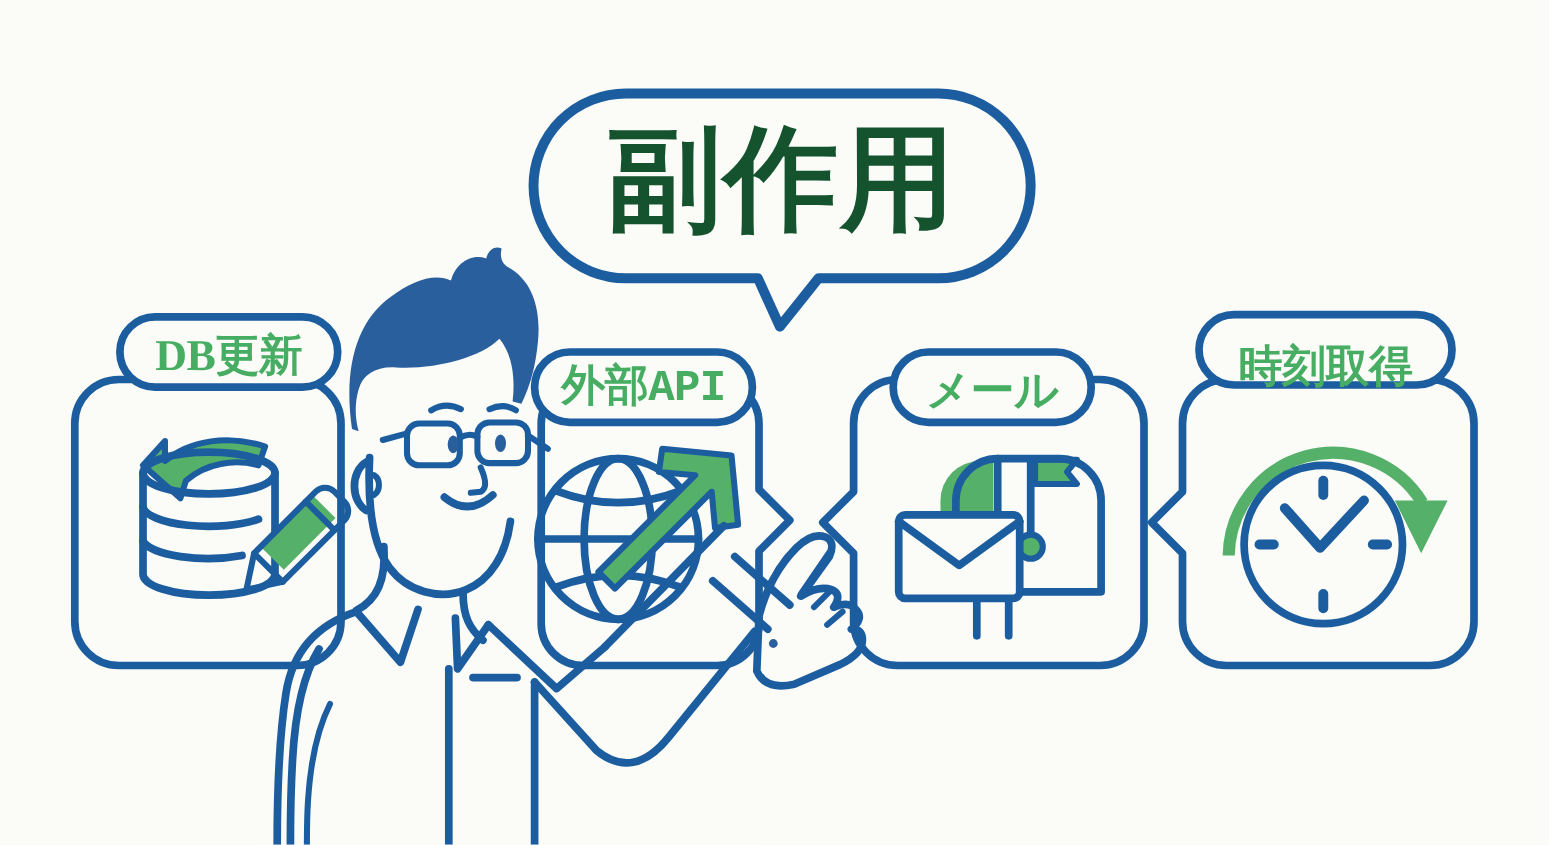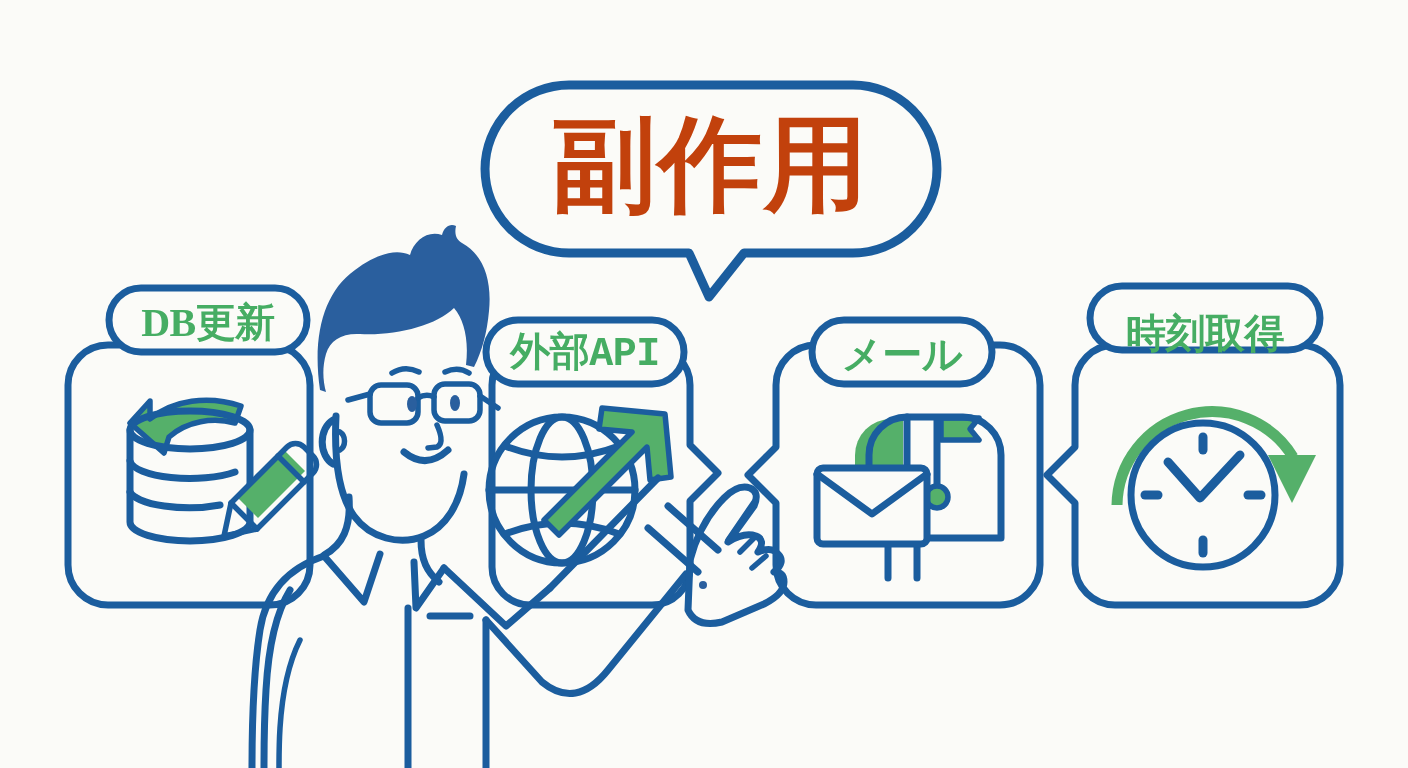--- a/index.html
+++ b/index.html
@@ -35,26 +35,27 @@
     position: absolute;
     color: #46ad63;
     font-weight: 700;
     white-space: nowrap;
     letter-spacing: -0.5px;
     line-height: 1;
   }
   .lbl-card { font-size: 40px; }
   #bubble-text {
     position: absolute;
-    color: #c2410c;
+    color: #14532d;
     font-weight: 700;
     font-size: 104px;
     line-height: 1;
     letter-spacing: 2px;
     white-space: nowrap;
+    font-family: Liberation Serif, serif;
   }
 </style>
 </head>
 <body>
 
 <div id="stage">
 
   <svg width="1408" height="768" viewBox="0 0 1408 768">
 
     <g>
@@ -220,19 +221,19 @@
     <rect class="card-fill ink" x="109" y="288" width="198" height="64" rx="32"></rect>
     <rect class="card-fill ink" x="486" y="320" width="198" height="64" rx="32"></rect>
     <rect class="card-fill ink" x="812" y="320" width="180" height="64" rx="32"></rect>
     <rect class="card-fill ink" x="1090" y="286" width="230" height="64" rx="32"></rect>
   </svg>
 
   <div class="lbl lbl-card" style="left:119px; top:303px; width:178px; text-align:center;font-family:Liberation Serif, serif;">DB更新</div>
 
   <div class="lbl lbl-card" style="left:496px; top:335px; width:178px; text-align:center;font-family:Liberation Mono, monospace;">外部API</div>
 
-  <div class="lbl lbl-card" style="left:822px; top:335px; width:160px; text-align:center;font-family:Liberation Serif, serif;">メール</div>
+  <div class="lbl lbl-card" style="left:822px; top:335px; width:160px; text-align:center;">メール</div>
 
   <div class="lbl lbl-card" style="left:1100px; top:313px; width:210px; text-align:center;">時刻取得</div>
 
   <div id="bubble-text" style="left:520px; top:112px; width:382px; text-align:center;">副作用</div>
 
 </div>
 
 </body></html>

